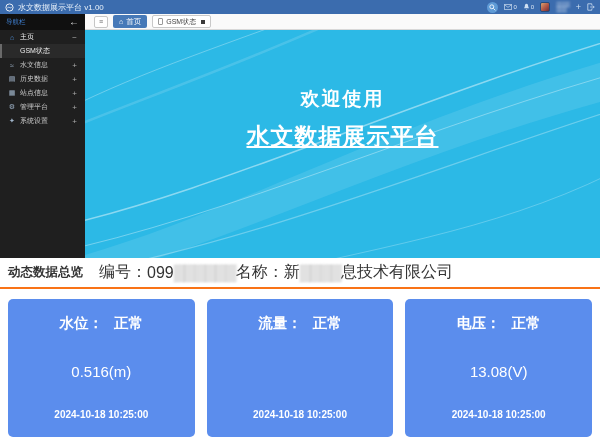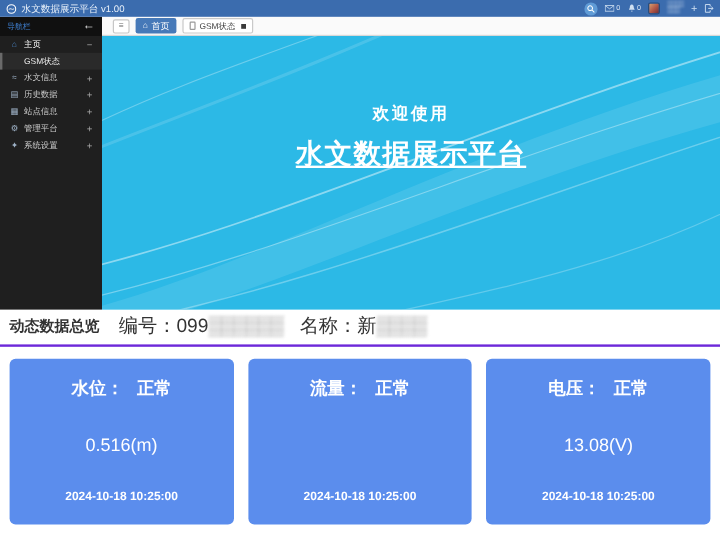--- a/index.html
+++ b/index.html
@@ -50,29 +50,29 @@
   .mi.home{color:#fff;}
   .mi.home .ic{color:#4f8fd6;}
   .sub-item{height:14px;display:flex;align-items:center;background:#2a2a2a;
     border-left:2px solid #6a6a6a;padding-left:18px;color:#ededed;font-size:7px;cursor:pointer;}
 
   
   .main{position:absolute;left:85px;top:30px;width:515px;height:228px;background:#2cb9e6;
     overflow:hidden;z-index:2;}
   .main svg.swoosh{position:absolute;top:0;left:0;}
   .welcome{position:absolute;left:0;right:0;top:56px;text-align:center;color:#fff;}
-  .w1{font-size:14px;font-weight:bold;letter-spacing:2px;}
+  .w1{font-size:19px;font-weight:bold;letter-spacing:2px;}
   .w2{font-size:23px;font-weight:bold;letter-spacing:1px;margin-top:9px;text-decoration:underline;}
 
   
   .overview{position:absolute;top:258px;left:0;width:600px;height:31px;background:#fff;
-    border-bottom:2px solid #6d28d9;display:flex;align-items:center;padding:0 8px;}
+    border-bottom:2px solid #f97316;display:flex;align-items:center;padding:0 8px;}
   .ov-title{font-size:12.5px;font-weight:bold;color:#333;margin-right:16px;}
   .ov-seg{font-size:16px;color:#333;display:flex;align-items:center;}
-  .ov-seg + .ov-seg{margin-left:14px;}
+  .ov-seg + .ov-seg{margin-left:0;}
   .redacted{filter:blur(1.3px);color:#8f8f8f;letter-spacing:-1px;}
 
   
   .cards{position:absolute;top:299px;left:0;width:600px;display:flex;gap:12px;padding:0 8px;}
   .card{flex:1;height:138px;background:#5b8ded;border-radius:5px;color:#fff;
     display:flex;flex-direction:column;align-items:center;justify-content:space-between;
     padding:15px 0 17px;}
   .card-title{font-size:14.5px;font-weight:bold;display:flex;}
   .card-title .status{margin-left:11px;font-family:Liberation Serif, serif;}
   .card-value{font-size:15px;font-weight:normal;}
@@ -202,20 +202,21 @@
   <span class="ov-title">动态数据总览</span>
   <span class="ov-seg">
     <span>编号：</span>
     <span>099</span>
     <span class="redacted">▒▒▒▒▒▒</span>
   </span>
   <span class="ov-seg">
     <span>名称：</span>
     <span>新</span>
     <span class="redacted">▒▒▒▒</span>
+    <span>息技术有限公司</span>
   </span>
 </div>
 
 <div class="cards">
   <div class="card">
     <div class="card-title">
       <span>水位：</span>
       <span class="status">正常</span>
     </div>
     <div class="card-value">0.516(m)</div>

